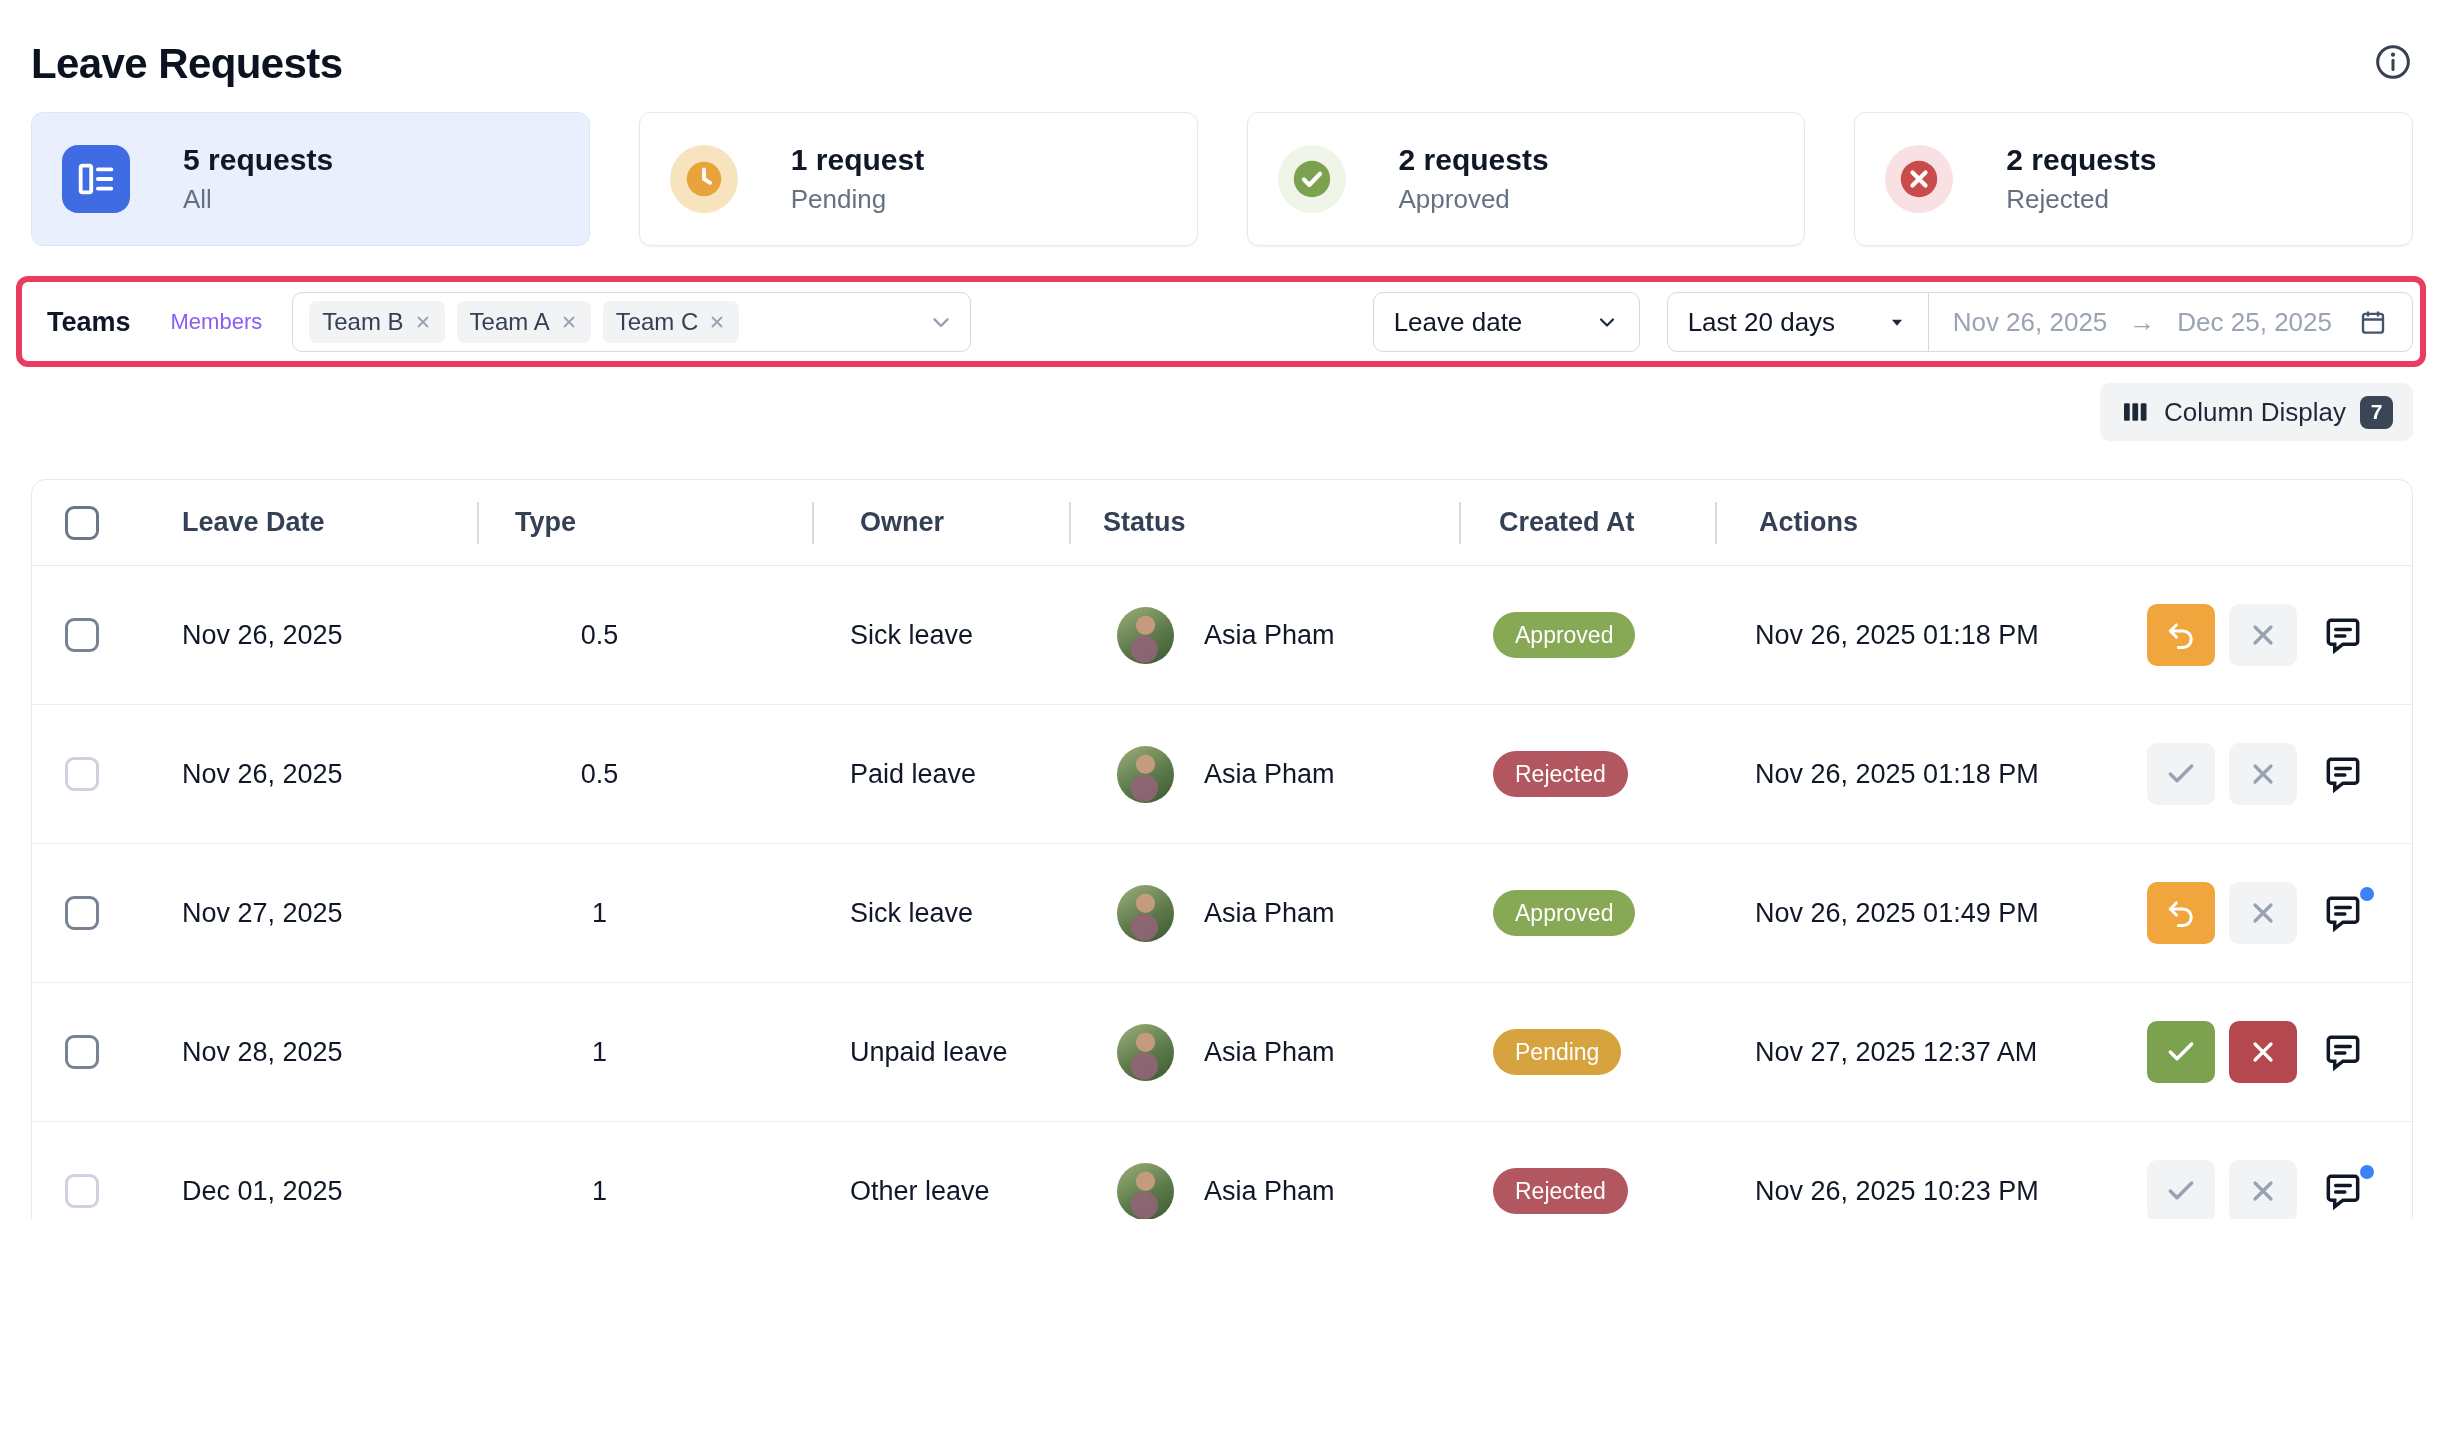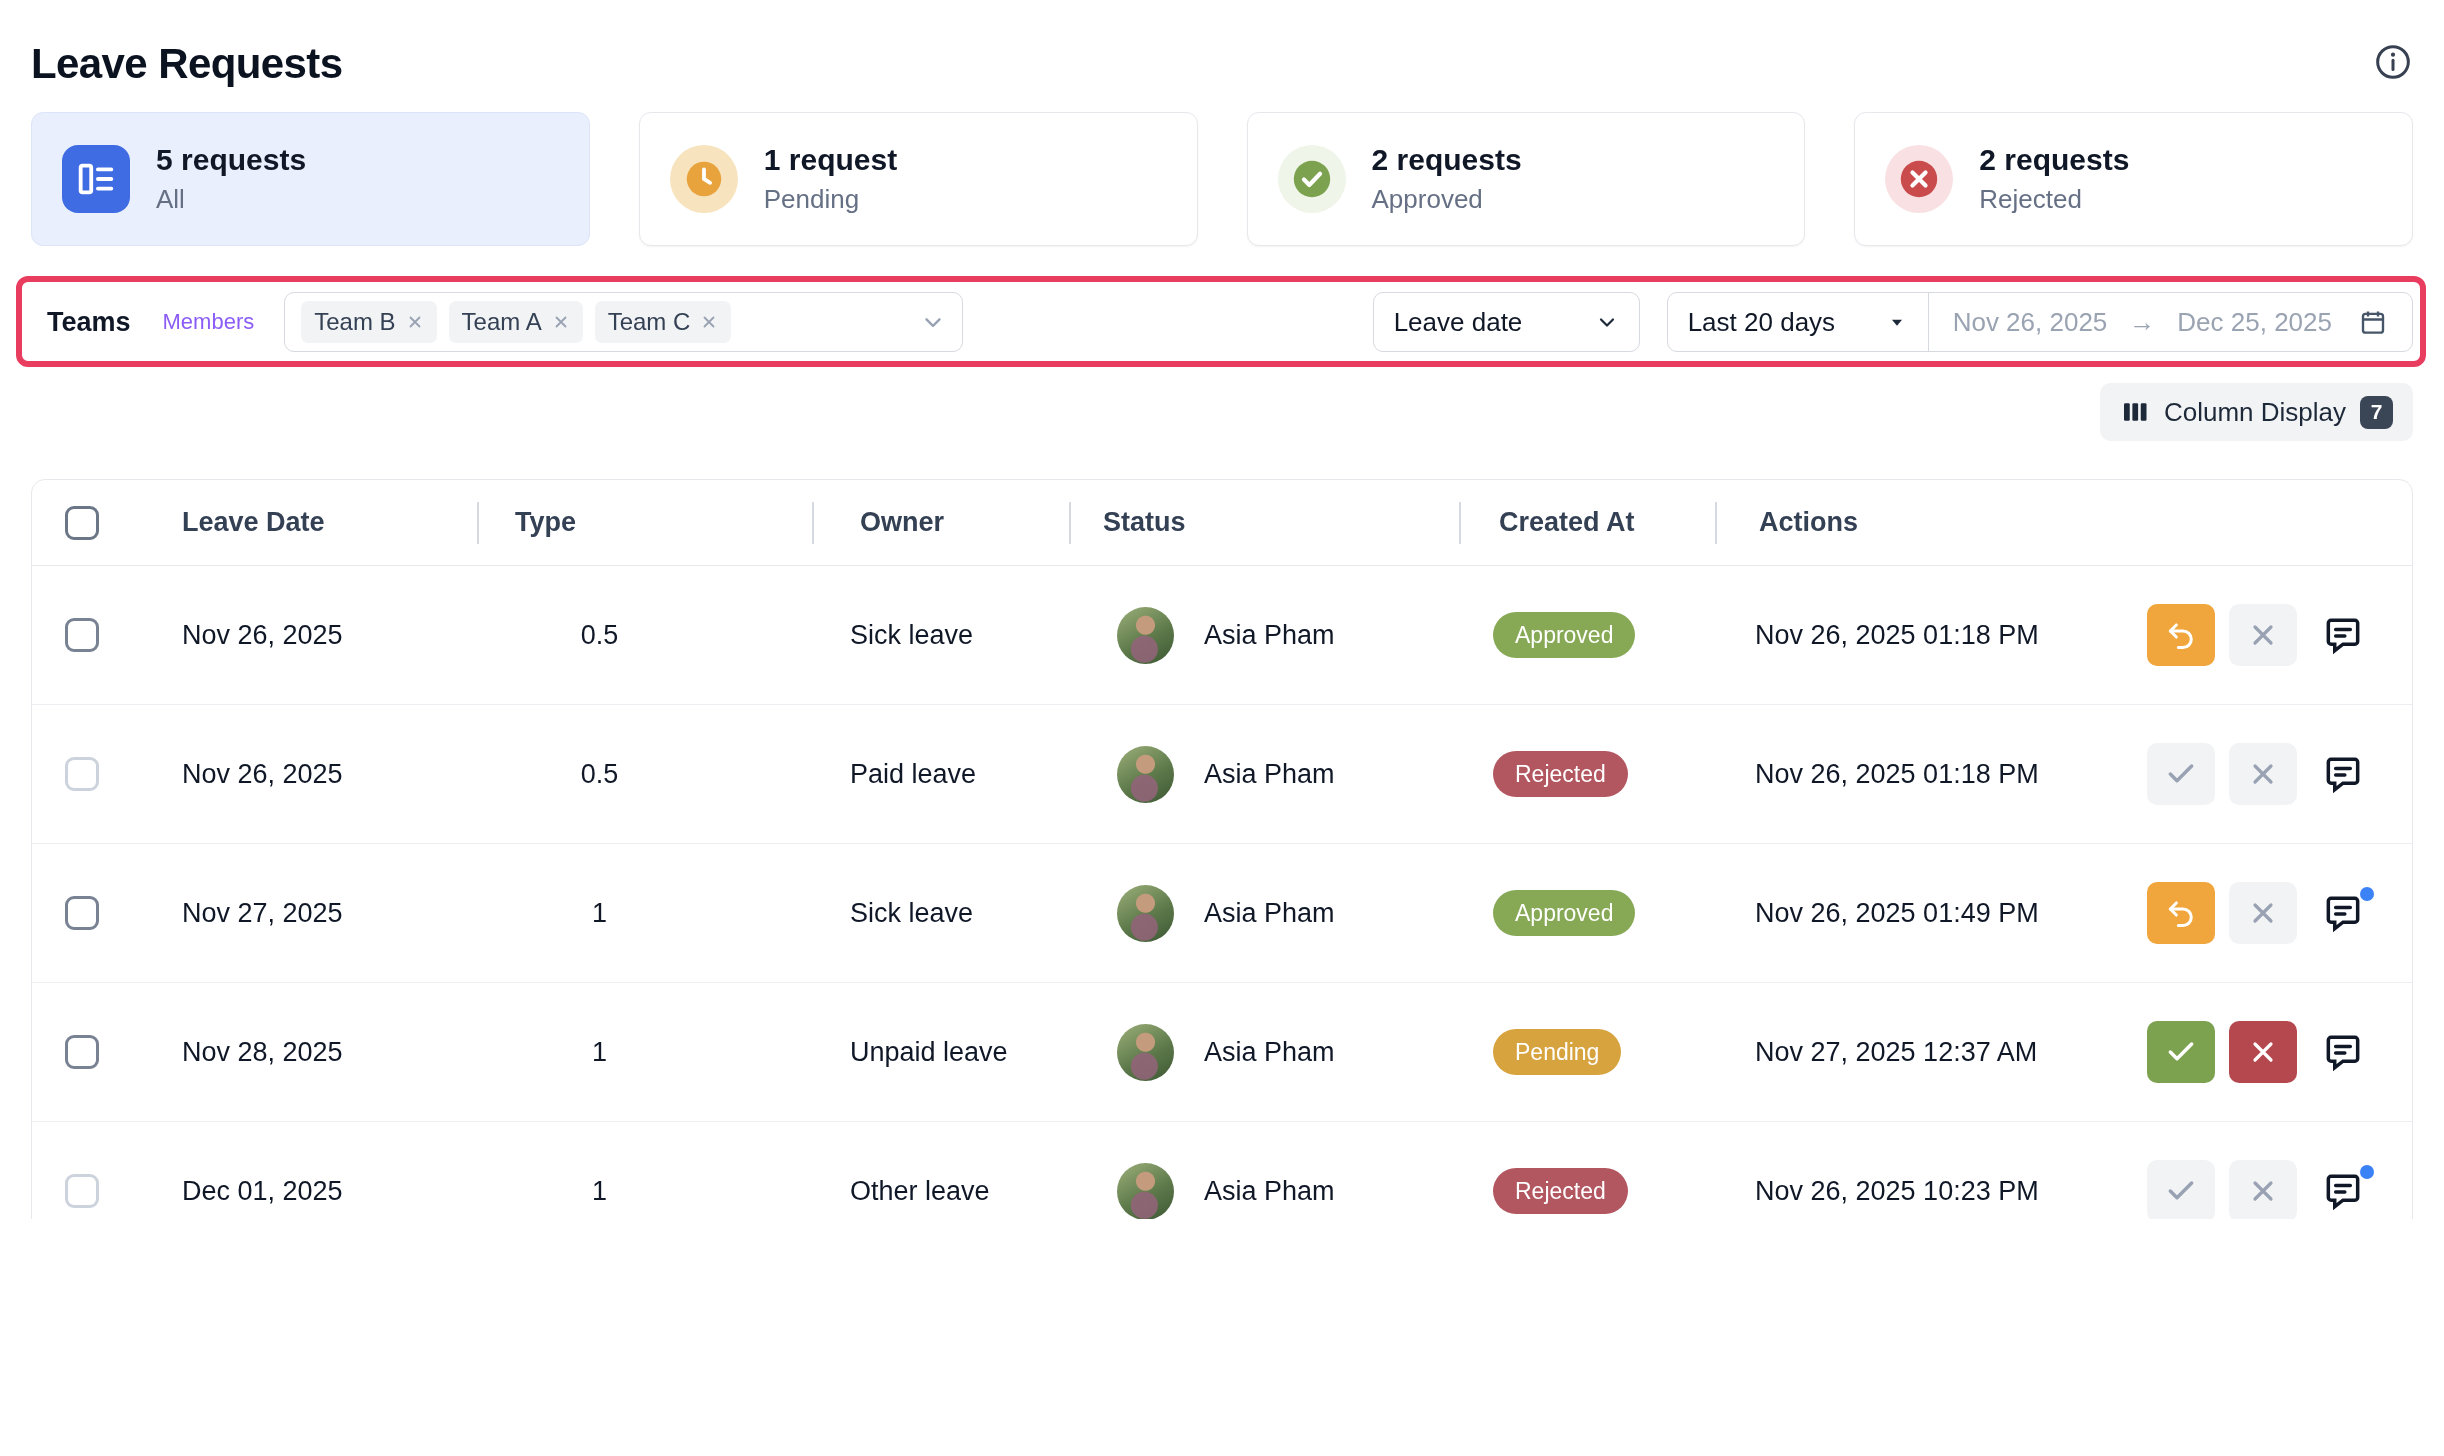--- a/index.html
+++ b/index.html
@@ -10,37 +10,37 @@
 
   
   .page-header { display:flex; align-items:flex-start; justify-content:space-between; padding-top:40px; }
   .page-title { font-size:42px; font-weight:800; letter-spacing:-0.6px; color:#0b1220; }
   .info-btn { background:none; border:none; cursor:pointer; margin-top:2px; }
   .info-btn svg { width:40px; height:40px; }
 
   
   .cards { display:flex; gap:49px; margin-top:24px; }
   .card { flex:1; height:134px; background:#fff; border:1px solid #e6e8ec; border-radius:12px;
-          display:flex; align-items:center; padding:0 30px; gap:26px; cursor:pointer;
+          display:flex; align-items:center; padding:0 30px; gap:53px; cursor:pointer;
           box-shadow:0 1px 2px rgba(16,24,40,.05); }
   .card.selected { background:#e9effc; border-color:#dbe4f8; box-shadow:none; }
   .card-icon { width:68px; height:68px; border-radius:16px; display:flex; align-items:center; justify-content:center; flex:none; }
   .card-icon.blue { background:#3f6be3; }
   .card-icon.cream { background:#f7e3bd; border-radius:50%; }
   .card-icon.palegreen { background:#eff5e9; border-radius:50%; }
   .card-icon.palered { background:#f9e0e2; border-radius:50%; }
   .card-icon svg { width:46px; height:46px; }
   .card-count { font-size:30px; font-weight:700; color:#101828; }
   .card-label { font-size:26px; color:#667085; margin-top:7px; }
 
   
   .filter-row { position:relative; margin-top:46px; height:60px; display:flex; align-items:center; }
   .annotation-box { position:absolute; left:-15px; right:-13px; top:-16px; bottom:-15px;
                     border:6px solid #e93d5f; border-radius:12px; pointer-events:none; z-index:5; }
-  .tabs { display:flex; align-items:center; gap:32px; padding-left:16px; }
+  .tabs { display:flex; align-items:center; gap:40px; padding-left:16px; }
   .tab-teams { font-size:27px; font-weight:700; color:#101828; cursor:pointer; }
   .tab-members { font-size:22px; color:#8b5cf6; cursor:pointer; }
   .multiselect { margin-left:30px; width:679px; height:60px; border:1.5px solid #d6d9de; border-radius:10px;
                  display:flex; align-items:center; padding:8px 16px; gap:12px; cursor:pointer; background:#fff; }
   .tag { display:flex; align-items:center; gap:10px; background:#f2f3f5; border-radius:7px; padding:0 13px;
          height:42px; font-size:24px; color:#344054; white-space:nowrap; }
   .tag-x { display:flex; cursor:pointer; color:#98a2b3; }
   .tag-x svg { width:18px; height:18px; }
   .ms-chevron { margin-left:auto; color:#98a2b3; display:flex; }
   .ms-chevron svg { width:26px; height:26px; }

